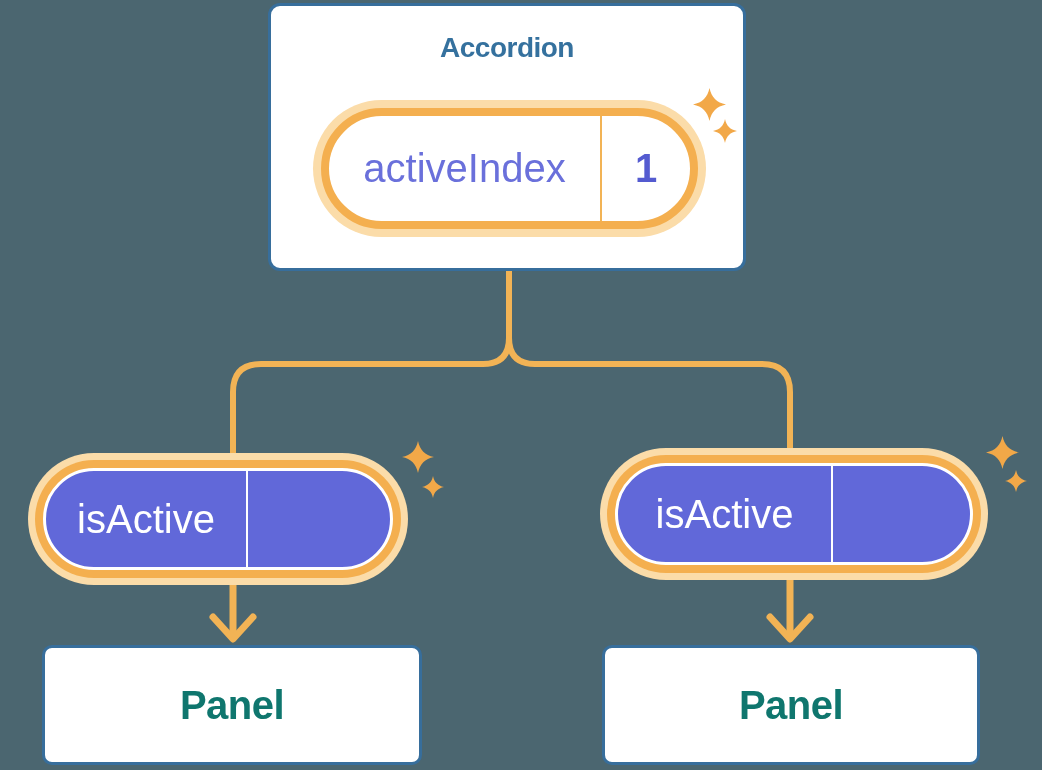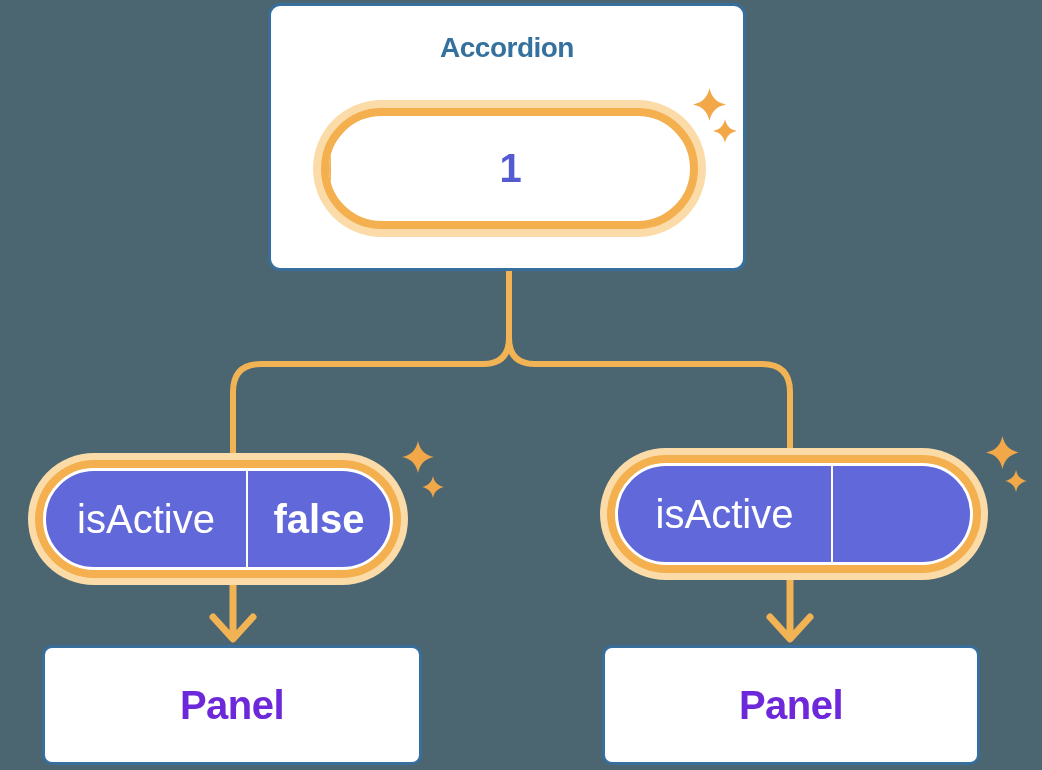--- a/index.html
+++ b/index.html
@@ -50,21 +50,21 @@
   .prop-pill.left .cell.name{width:200px;}
   .prop-pill.right .cell.name{width:213px;}
   .prop-pill .cell.value{flex:1;font-size:40px;font-weight:700;}
   .prop-pill .divider{width:2px;background:#FFFFFF;}
 
   
   .panel{
     position:absolute;top:645px;height:120px;
     background:#FFFFFF;border:3px solid #376E9C;border-radius:10px;
     display:flex;align-items:center;justify-content:center;
-    font-size:40px;font-weight:600;color:#6d28d9;z-index:2;letter-spacing:-0.5px;
+    font-size:40px;font-weight:600;color:#0f766e;z-index:2;letter-spacing:-0.5px;
   }
   .panel.left{left:42px;width:380px;}
   .panel.right{left:602px;width:378px;}
 
   
   .sparkles{position:absolute;z-index:3;}
   .sparkles svg{display:block;position:absolute;fill:#F2A848;}
 </style>
 </head>
 <body>
@@ -82,37 +82,37 @@
       <path d="M790 576 V636"></path>
       <path d="M770 617 L790 639 L810 617"></path>
     </g>
   </svg>
 
   <div class="card accordion">
     <div class="card-title">Accordion</div>
   </div>
 
   <div class="state-pill">
+    <div class="cell name">activeIndex</div>
     <div class="divider"></div>
     <div class="cell value">1</div>
   </div>
 
   <div class="sparkles" style="left:693px;top:88px;width:50px;height:60px;">
     <svg style="left:0;top:0;" width="33" height="33" viewBox="0 0 24 24">
       <path d="M12 0C13.4 6.8 17.2 10.6 24 12C17.2 13.4 13.4 17.2 12 24C10.6 17.2 6.8 13.4 0 12C6.8 10.6 10.6 6.8 12 0Z"></path>
     </svg>
     <svg style="left:20px;top:31px;" width="24" height="24" viewBox="0 0 24 24">
       <path d="M12 0C13.4 6.8 17.2 10.6 24 12C17.2 13.4 13.4 17.2 12 24C10.6 17.2 6.8 13.4 0 12C6.8 10.6 10.6 6.8 12 0Z"></path>
     </svg>
   </div>
 
   <div class="prop-pill left">
     <div class="cell name">isActive</div>
     <div class="divider"></div>
-    <div class="cell value">false</div>
   </div>
 
   <div class="sparkles" style="left:402px;top:441px;width:50px;height:60px;">
     <svg style="left:0;top:0;" width="32" height="32" viewBox="0 0 24 24">
       <path d="M12 0C13.4 6.8 17.2 10.6 24 12C17.2 13.4 13.4 17.2 12 24C10.6 17.2 6.8 13.4 0 12C6.8 10.6 10.6 6.8 12 0Z"></path>
     </svg>
     <svg style="left:20px;top:35px;" width="22" height="22" viewBox="0 0 24 24">
       <path d="M12 0C13.4 6.8 17.2 10.6 24 12C17.2 13.4 13.4 17.2 12 24C10.6 17.2 6.8 13.4 0 12C6.8 10.6 10.6 6.8 12 0Z"></path>
     </svg>
   </div>

